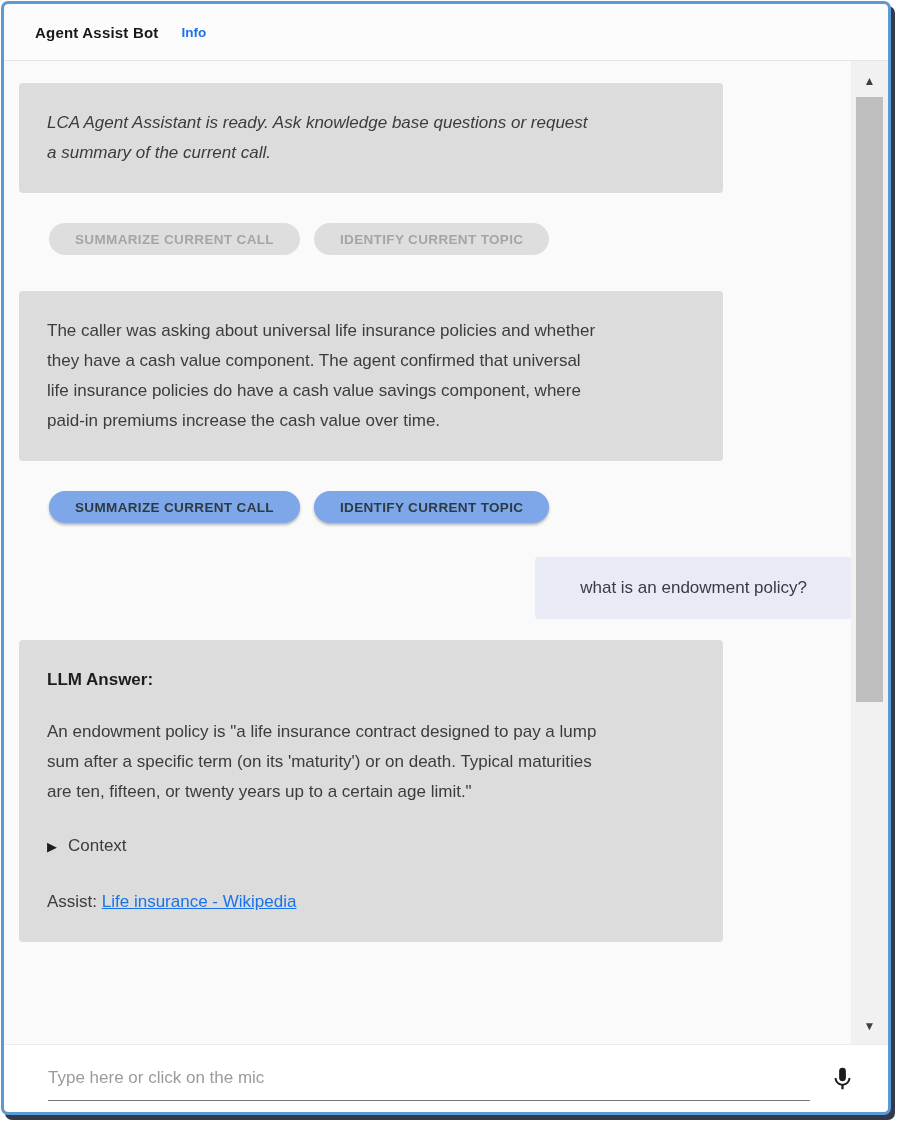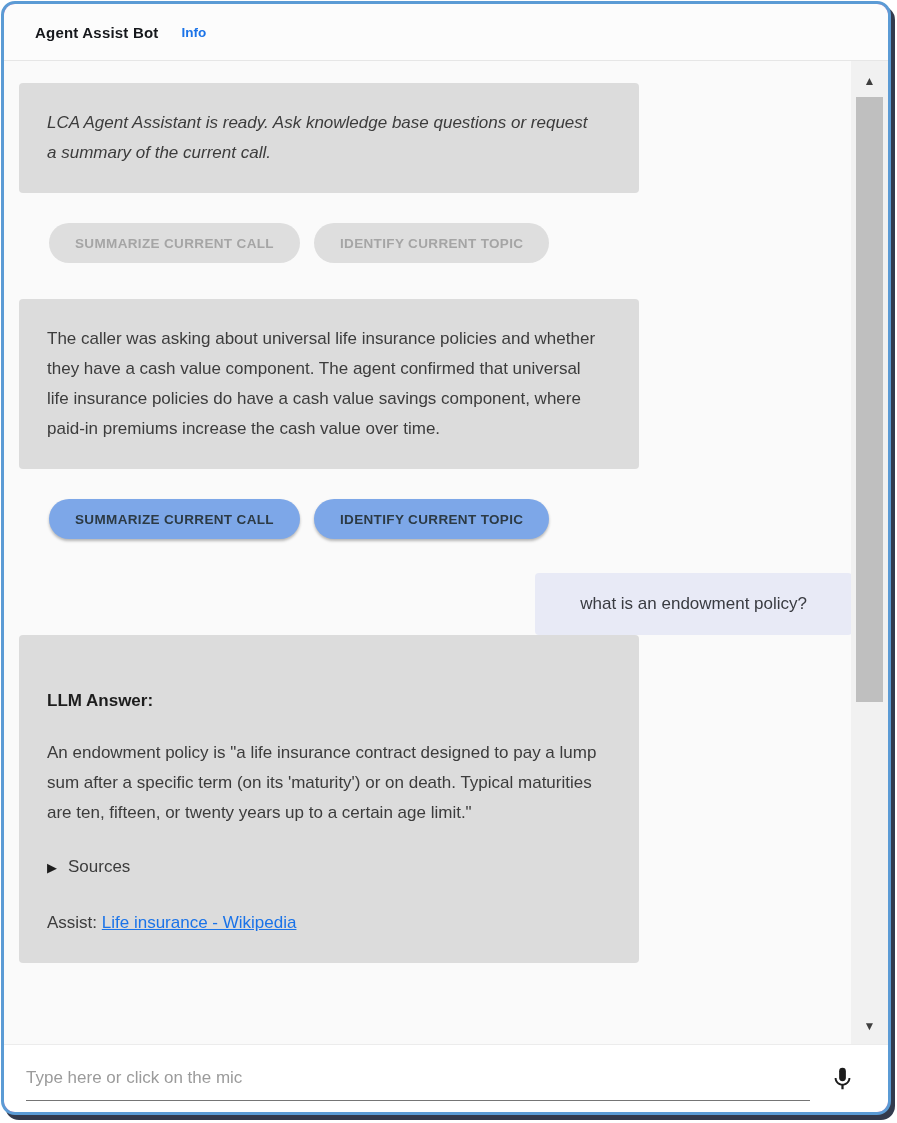--- a/index.html
+++ b/index.html
@@ -9,21 +9,21 @@
     height: 1123px;
     overflow: hidden;
     background: #ffffff;
     font-family: "Liberation Sans", sans-serif;
   }
   .window {
     position: absolute;
     left: 1px; top: 1px; right: 6px; bottom: 8px;
     background: #4c1d95;
     border: 3px solid #5b9bd5;
-    border-radius: 14px;
+    border-radius: 7px;
     box-shadow: 4px 5px 0 #333a4d;
     display: flex;
     flex-direction: column;
     overflow: hidden;
   }
   
   .header {
     height: 56px;
     flex: 0 0 56px;
     background: #fcfcfc;
@@ -63,36 +63,36 @@
   .bubble {
     background: #dcdcdc;
     border-radius: 4px;
     color: #3c3c3c;
     font-size: 17px;
     line-height: 30px;
     padding: 25px 28px;
     box-sizing: border-box;
   }
   .bubble .pre { white-space: pre-line; }
-  .bot-bubble { width: 620px; }
+  .bot-bubble { width: 704px; }
   .intro { font-style: italic; }
   .user-bubble {
     align-self: flex-end;
     background: #e8eaf6;
     color: #393b41;
     padding: 16px 45px;
     line-height: 30px;
   }
   .actions {
     display: flex;
     gap: 14px;
     margin-left: 30px;
   }
   .chip {
-    height: 40px;
+    height: 32px;
     border: none;
     border-radius: 20px;
     padding: 0 26px;
     font-family: "Liberation Sans", sans-serif;
     font-size: 13.5px;
     font-weight: 700;
     letter-spacing: 0.35px;
     white-space: nowrap;
   }
   .chip.enabled {
@@ -102,28 +102,27 @@
     cursor: pointer;
   }
   .chip.disabled {
     background: #dedede;
     color: #a5a5a5;
   }
   
   .mb30 { margin-bottom: 30px; }
   .mb36 { margin-bottom: 36px; }
   .mb34 { margin-bottom: 34px; }
-  .mb21 { }
+  .mb21 { margin-bottom: 21px; }
   .mb18 { margin-bottom: 18px; }
   
   .llm-heading {
     font-weight: 700;
     color: #1d1d1d;
     margin-bottom: 22px;
-    margin-top: 26px;
   }
   .llm-body { margin-bottom: 24px; }
   .context-row {
     display: flex;
     align-items: center;
     gap: 11px;
     margin-bottom: 26px;
     cursor: pointer;
   }
   .context-caret {
@@ -167,21 +166,21 @@
     background: #bfbfbf;
     cursor: pointer;
   }
   
   .composer {
     flex: 0 0 67px;
     background: #ffffff;
     border-top: 1px solid #ececec;
     display: flex;
     align-items: center;
-    padding: 0 24px 0 22px;
+    padding: 0 24px 0 44px;
   }
   .composer input {
     flex: 1 1 auto;
     border: none;
     border-bottom: 1px solid #757575;
     outline: none;
     background: transparent;
     font-family: "Liberation Sans", sans-serif;
     font-size: 17px;
     color: #333;
@@ -242,21 +241,21 @@
         <span>what is an endowment policy?</span>
       </div>
 
       <div class="bubble bot-bubble mb18">
         <div class="llm-heading">LLM Answer:</div>
         <div class="llm-body pre">An endowment policy is "a life insurance contract designed to pay a lump
 sum after a specific term (on its 'maturity') or on death. Typical maturities
 are ten, fifteen, or twenty years up to a certain age limit."</div>
         <div class="context-row">
           <span class="context-caret">▶</span>
-          <span>Sources</span>
+          <span>Context</span>
         </div>
         <div class="sources-row">
           <span>Assist: </span>
           <a class="source-link">Life insurance - Wikipedia</a>
         </div>
       </div>
 
 
     </div>
 

